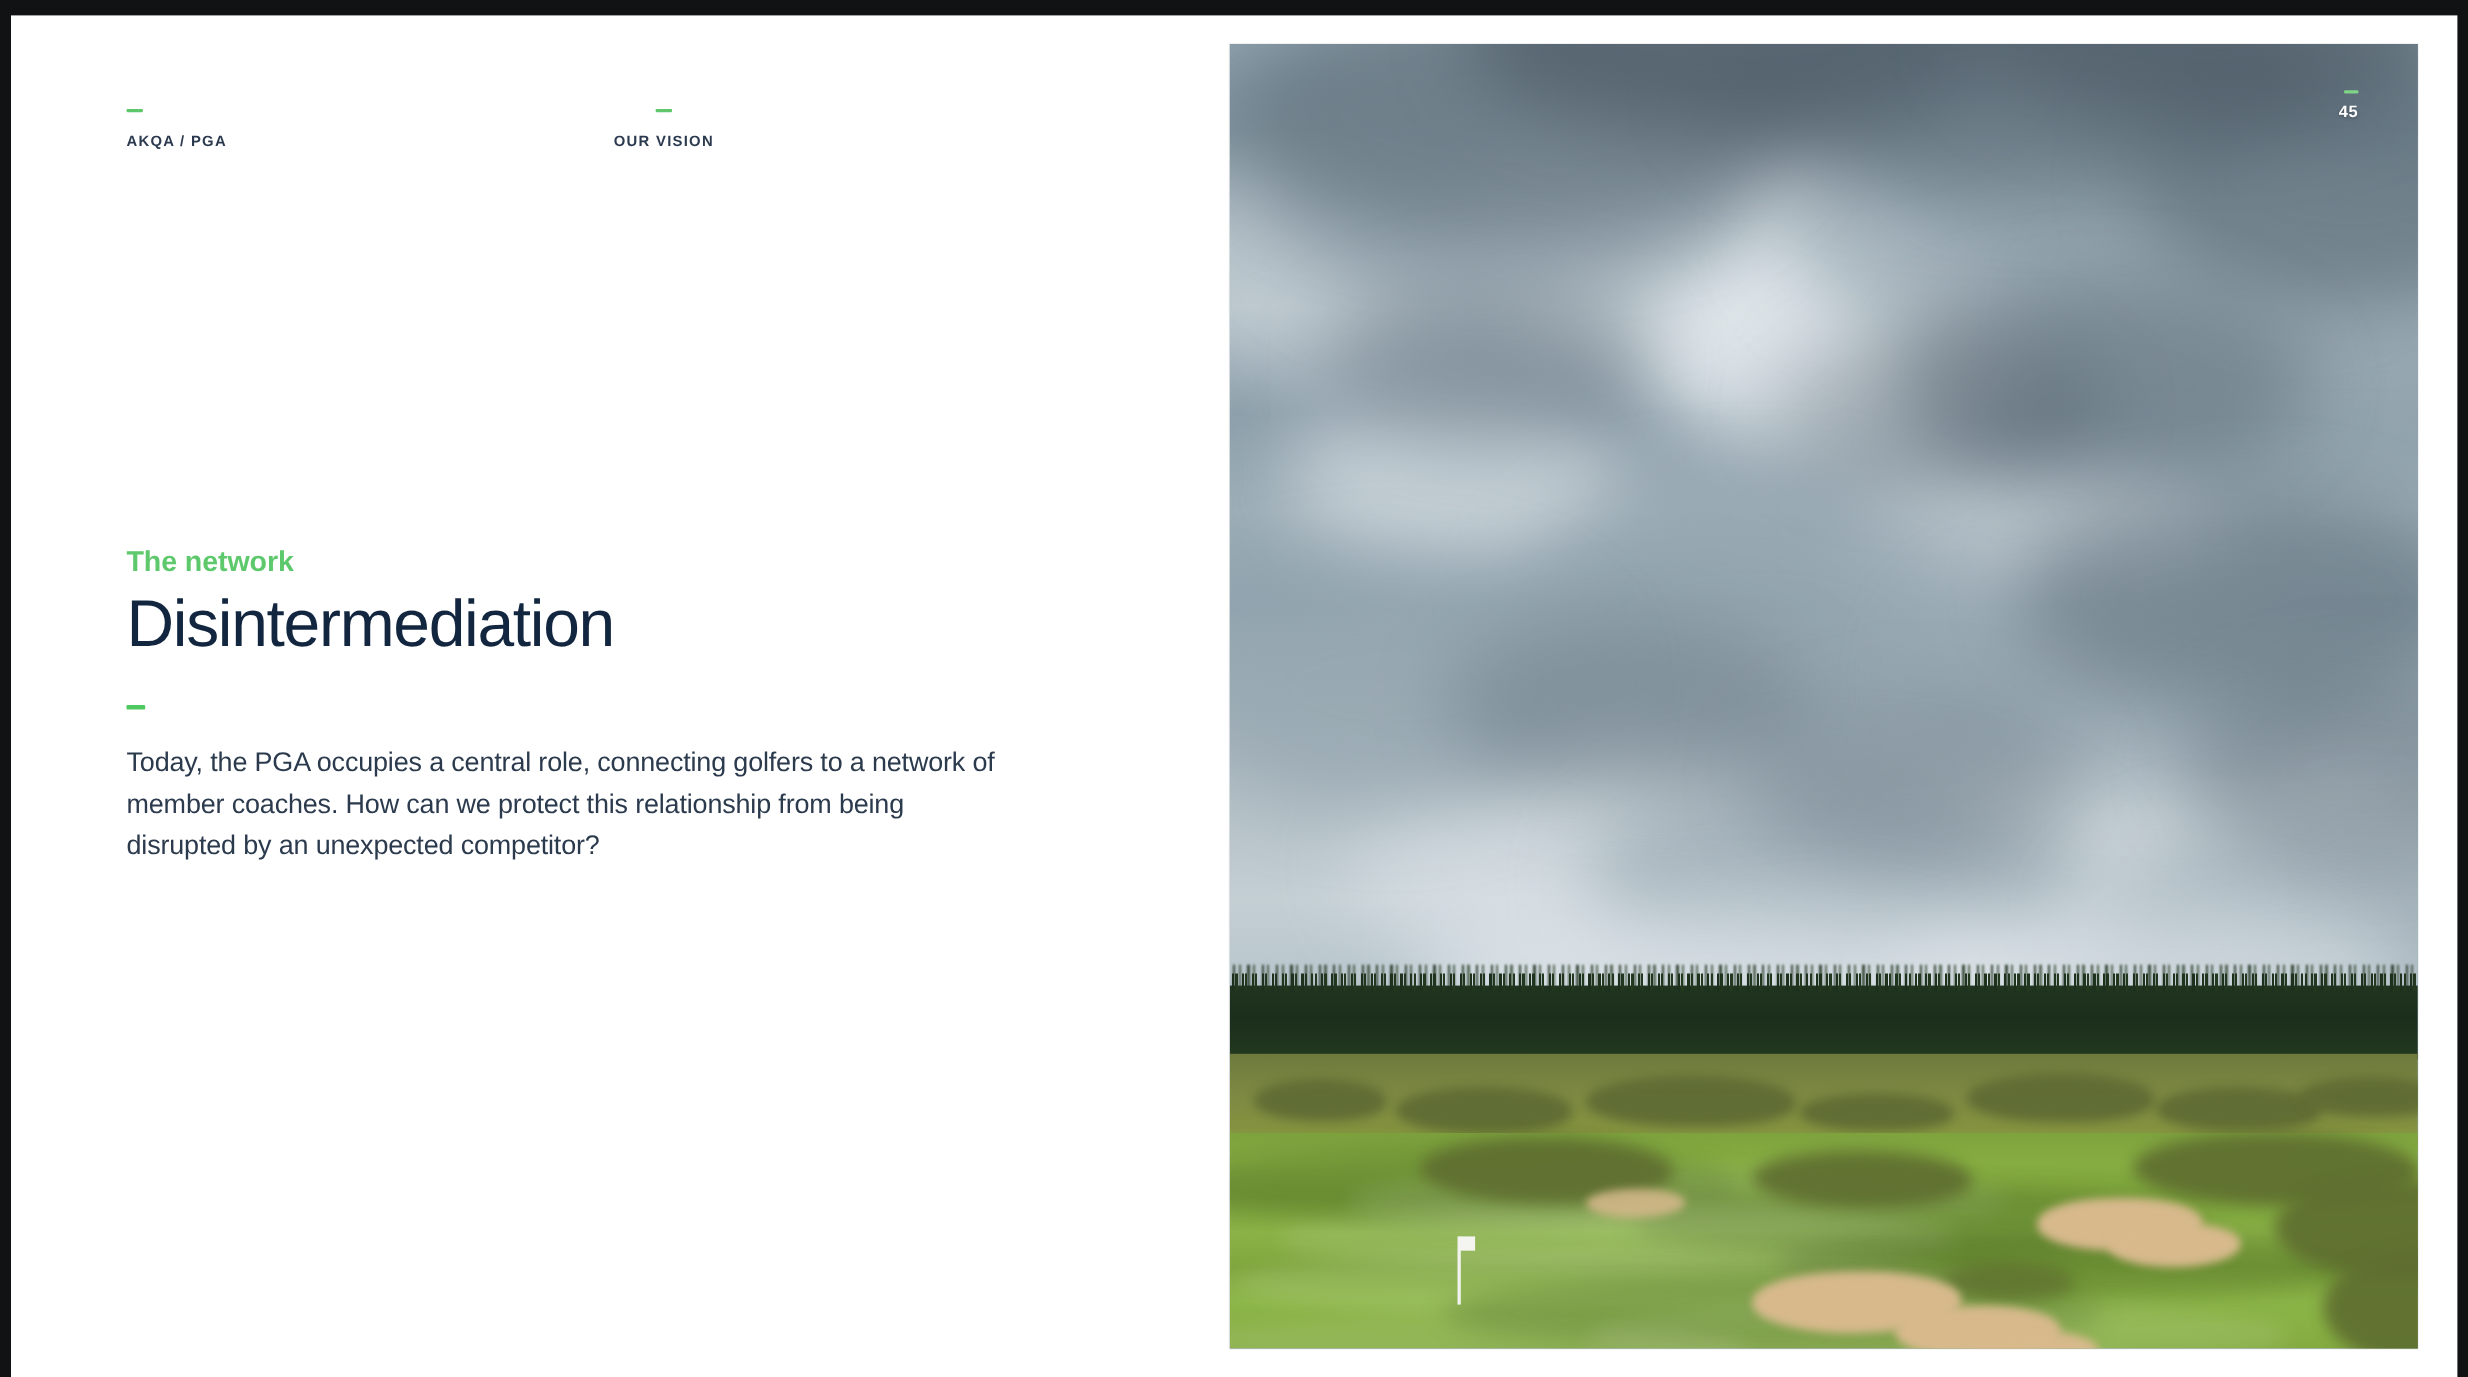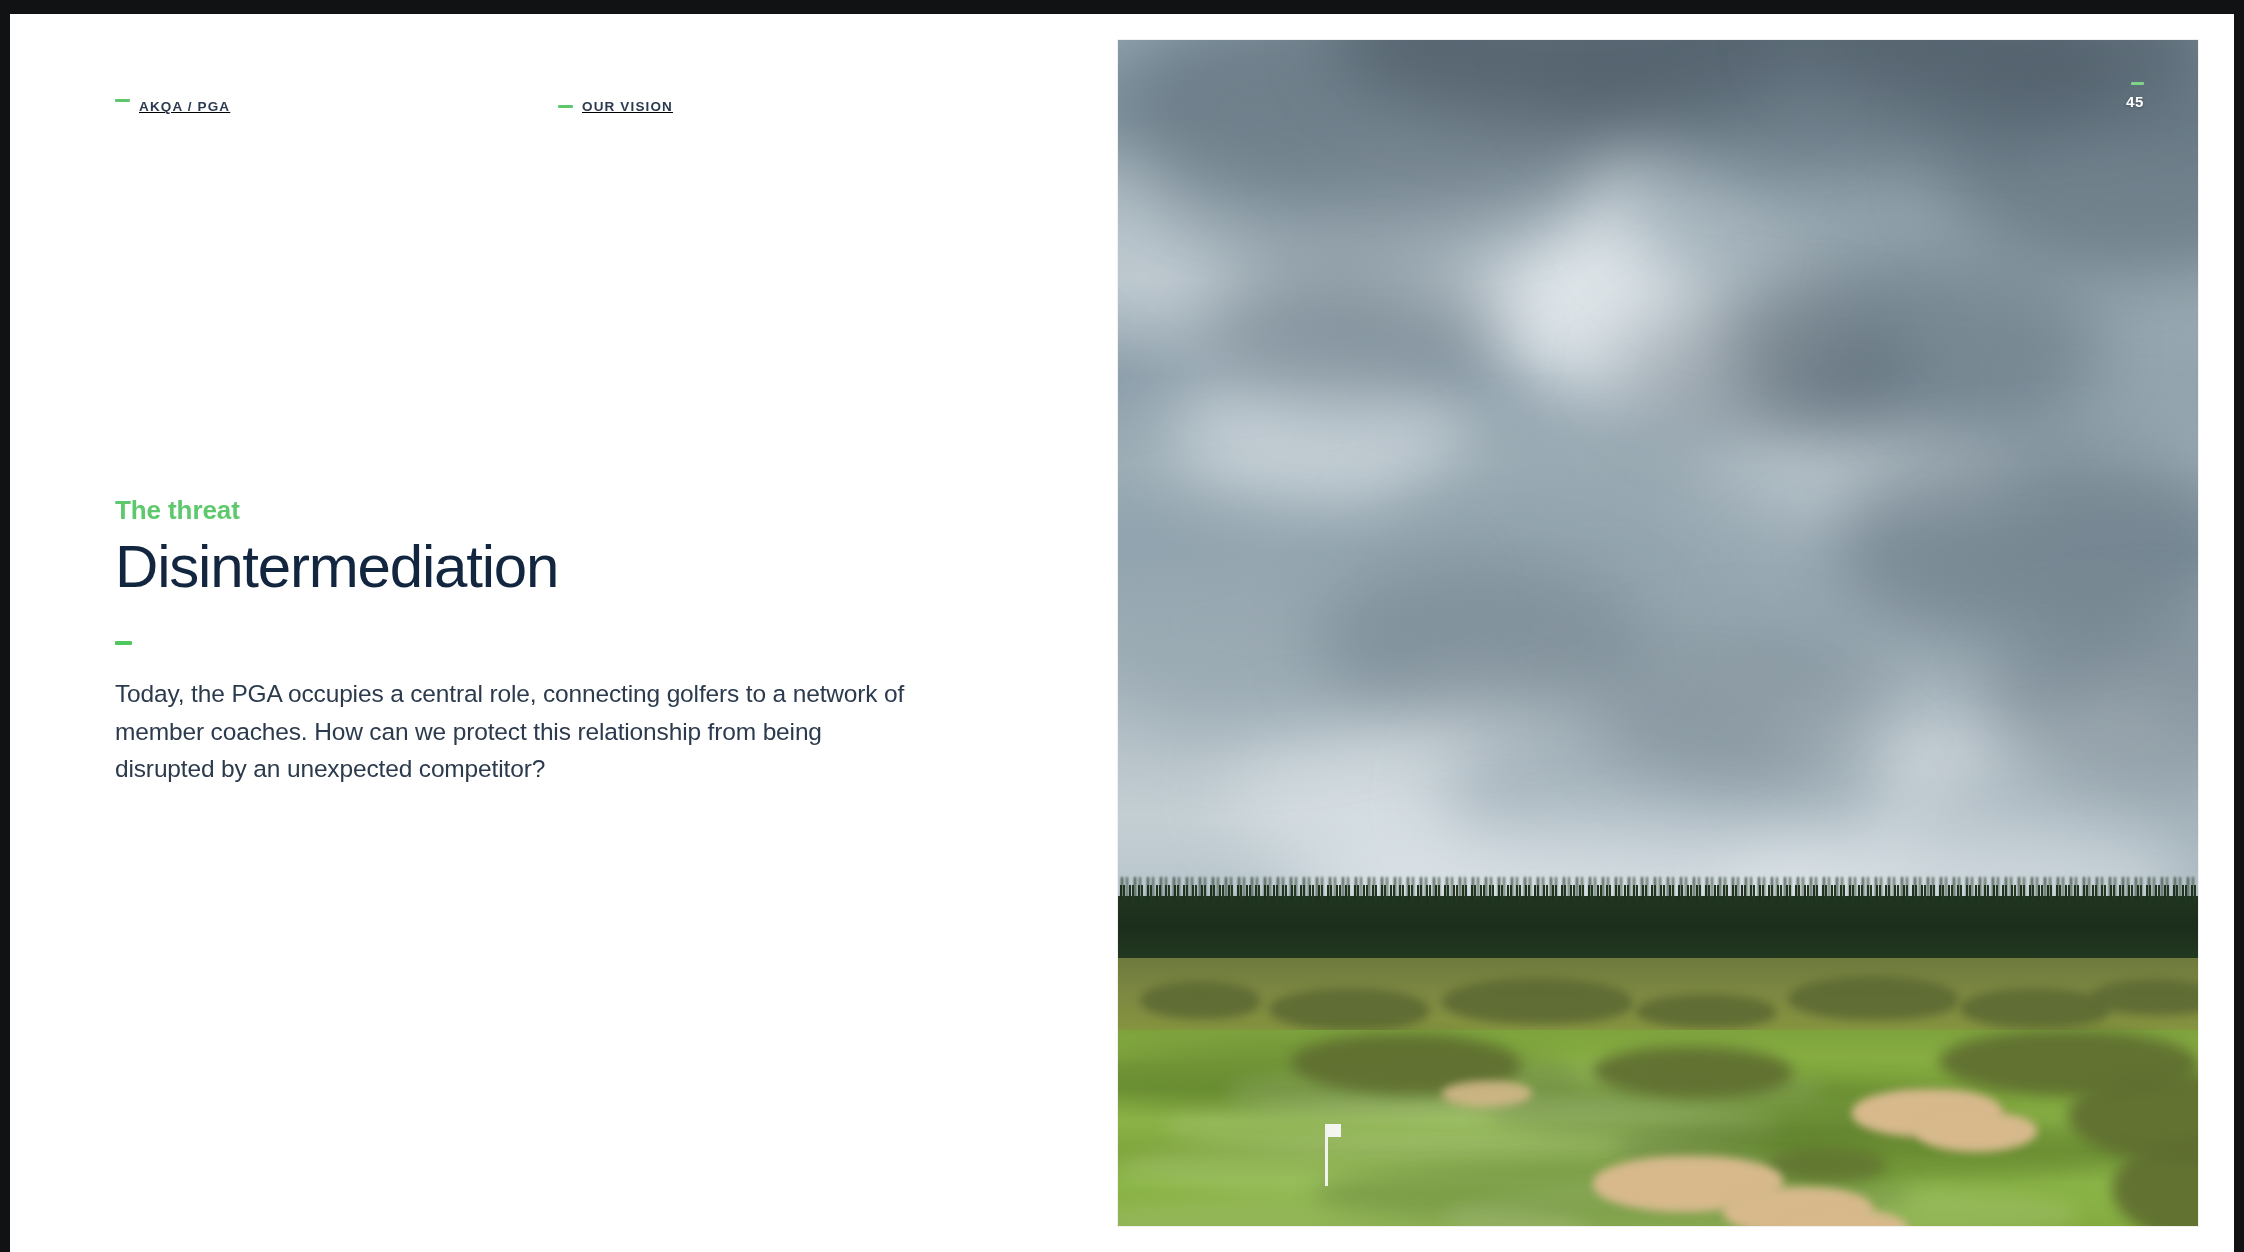--- a/index.html
+++ b/index.html
@@ -19,21 +19,21 @@
   .slide {
     position:absolute;
     left:10px; top:14px;
     width:2224px; height:1238px;
     background:#ffffff;
   }
 
   
   .eyebrow {
     position:absolute;
-    display:flex; flex-direction:row; gap:9px;text-decoration:underline;
+    display:flex; flex-direction:column; gap:19px;
   }
   .eyebrow .rule {
     width:15px; height:3px; border-radius:1px;
     background:#5ec76c;
   }
   .eyebrow .label {
     font-size:13.5px;
     font-weight:700;
     letter-spacing:1.15px;
     color:#2c3a4f;
@@ -239,21 +239,21 @@
       <div class="rule"></div>
       <div class="label">AKQA / PGA</div>
     </div>
 
     <div class="eyebrow" id="eyebrow-right">
       <div class="rule"></div>
       <div class="label">OUR VISION</div>
     </div>
 
     <div class="copy">
-      <div class="kicker">The threat</div>
+      <div class="kicker">The network</div>
       <h1 class="headline">Disintermediation</h1>
       <div class="copy-rule"></div>
       <p class="body-text">Today, the PGA occupies a central role, connecting golfers to a network of member coaches. How can we protect this relationship from being disrupted by an unexpected competitor?</p>
     </div>
 
     <div class="photo">
       <div class="photo-inner">
 
         <div class="sky"></div>
 

